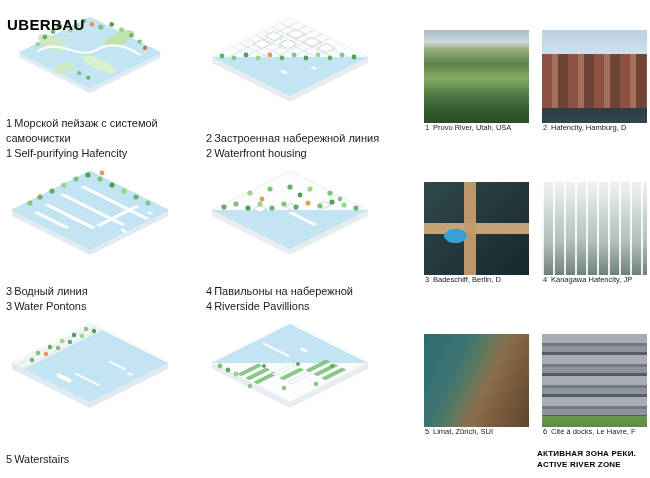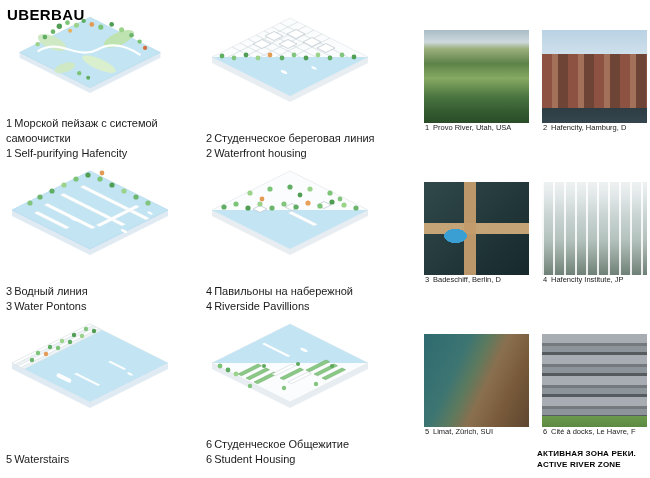--- a/index.html
+++ b/index.html
@@ -1,18 +1,18 @@
 <!DOCTYPE html>
 <html><head>
 <meta charset="utf-8">
 <style>
   *{box-sizing:border-box;margin:0;padding:0}
   html,body{width:650px;height:478px;background:#ffffff;font-family:"Liberation Sans",sans-serif;color:#1b1b1b}
   .page{position:relative;width:650px;height:478px;overflow:hidden;background:#fff}
-  .logo{position:absolute;left:7px;top:6px;font-size:15px;font-weight:800;letter-spacing:.4px;color:#000;z-index:5}
+  .logo{position:absolute;left:7px;top:16px;font-size:15px;font-weight:800;letter-spacing:.4px;color:#000;z-index:5}
   .diagrams{position:absolute;left:4px;top:10px;width:404px;display:grid;grid-template-columns:200px 196px}
   .dcell{width:200px;height:153px;display:flex;flex-direction:column}
   .dcell svg{display:block}
   .dcap{margin-top:auto;font-size:11px;line-height:1.35;color:#1b1b1b;padding-left:2px;padding-bottom:2px}
   .num{display:inline-block;min-width:6px;margin-right:2px}
   .refs{position:absolute;left:424px;top:30px;width:224px}
   .photo-grid{display:grid;grid-template-columns:105px 105px;column-gap:13px}
   .pcell{height:152px;display:flex;flex-direction:column}
   .photo{width:105px;height:93px}
   .pcap{font-size:7.5px;padding-left:1px}
@@ -117,21 +117,21 @@
         <circle cx="90" cy="45" r="2.4" fill="#83c57e"></circle>
           <circle cx="102" cy="48" r="2.4" fill="#4f9e53"></circle>
         <circle cx="114" cy="45" r="2.4" fill="#9ad389"></circle>
           <circle cx="126" cy="48" r="2.4" fill="#5fae63"></circle>
         <circle cx="138" cy="45" r="2.4" fill="#83c57e"></circle>
           <circle cx="150" cy="47" r="2.4" fill="#4f9e53"></circle>
         <ellipse cx="80" cy="62" rx="3.5" ry="1.4" fill="#fff" transform="rotate(26 80 62)"></ellipse>
         <ellipse cx="110" cy="58" rx="3" ry="1.2" fill="#fff" transform="rotate(26 110 58)"></ellipse>
       </svg>
       <figcaption class="dcap">
-        <div><span class="num">2</span><span>Студенческое береговая линия</span></div>
+        <div><span class="num">2</span><span>Застроенная набережной линия</span></div>
         <div><span class="num">2</span><span>Waterfront housing</span></div>
       </figcaption>
     </figure>
 
     <figure class="dcell">
       <svg width="172" height="118" viewBox="0 0 172 118">
         <polygon points="8,47 86,86 164,47 164,53 86,92 8,53" fill="#dfeaf2"></polygon>
         <polygon points="86,8 164,47 86,86 8,47" fill="#c2e4f3" stroke="#a9d5e9" stroke-width="0.6"></polygon>
         <circle cx="84" cy="12" r="2.6" fill="#4f9e53"></circle>
           <circle cx="72" cy="16" r="2.6" fill="#7cc476"></circle>
@@ -247,24 +247,20 @@
         <circle cx="60" cy="50" r="2" fill="#5da75b"></circle>
           <circle cx="94" cy="48" r="2" fill="#5da75b"></circle>
         <circle cx="128" cy="50" r="2" fill="#5da75b"></circle>
           <circle cx="46" cy="70" r="2.2" fill="#83c57e"></circle>
         <circle cx="80" cy="72" r="2.2" fill="#83c57e"></circle>
           <circle cx="112" cy="68" r="2.2" fill="#83c57e"></circle>
         <circle cx="16" cy="50" r="2.4" fill="#7cc476"></circle>
           <circle cx="24" cy="54" r="2.4" fill="#5fae63"></circle>
         <circle cx="32" cy="58" r="2.4" fill="#9ad389"></circle>
       </svg>
-      <figcaption class="dcap">
-        <div><span class="num">6</span><span>Студенческое Общежитие</span></div>
-        <div><span class="num">6</span><span>Student Housing</span></div>
-      </figcaption>
     </figure>
 
   </div>
 
   <div class="refs">
     <div class="photo-grid">
 
       <figure class="pcell">
         <div class="photo p1"></div>
         <figcaption class="pcap"><span class="num">1</span><span>Provo River, Utah, USA</span></figcaption>
@@ -275,21 +271,21 @@
         <figcaption class="pcap"><span class="num">2</span><span>Hafencity, Hamburg, D</span></figcaption>
       </figure>
 
       <figure class="pcell">
         <div class="photo p3"></div>
         <figcaption class="pcap"><span class="num">3</span><span>Badeschiff, Berlin, D</span></figcaption>
       </figure>
 
       <figure class="pcell">
         <div class="photo p4"></div>
-        <figcaption class="pcap"><span class="num">4</span><span>Hafencity Institute, JP</span></figcaption>
+        <figcaption class="pcap"><span class="num">4</span><span>Kanagawa Hafencity, JP</span></figcaption>
       </figure>
 
       <figure class="pcell">
         <div class="photo p5"></div>
         <figcaption class="pcap"><span class="num">5</span><span>Limat, Zürich, SUI</span></figcaption>
       </figure>
 
       <figure class="pcell">
         <div class="photo p6"></div>
         <figcaption class="pcap"><span class="num">6</span><span>Cité à docks, Le Havre, F</span></figcaption>

